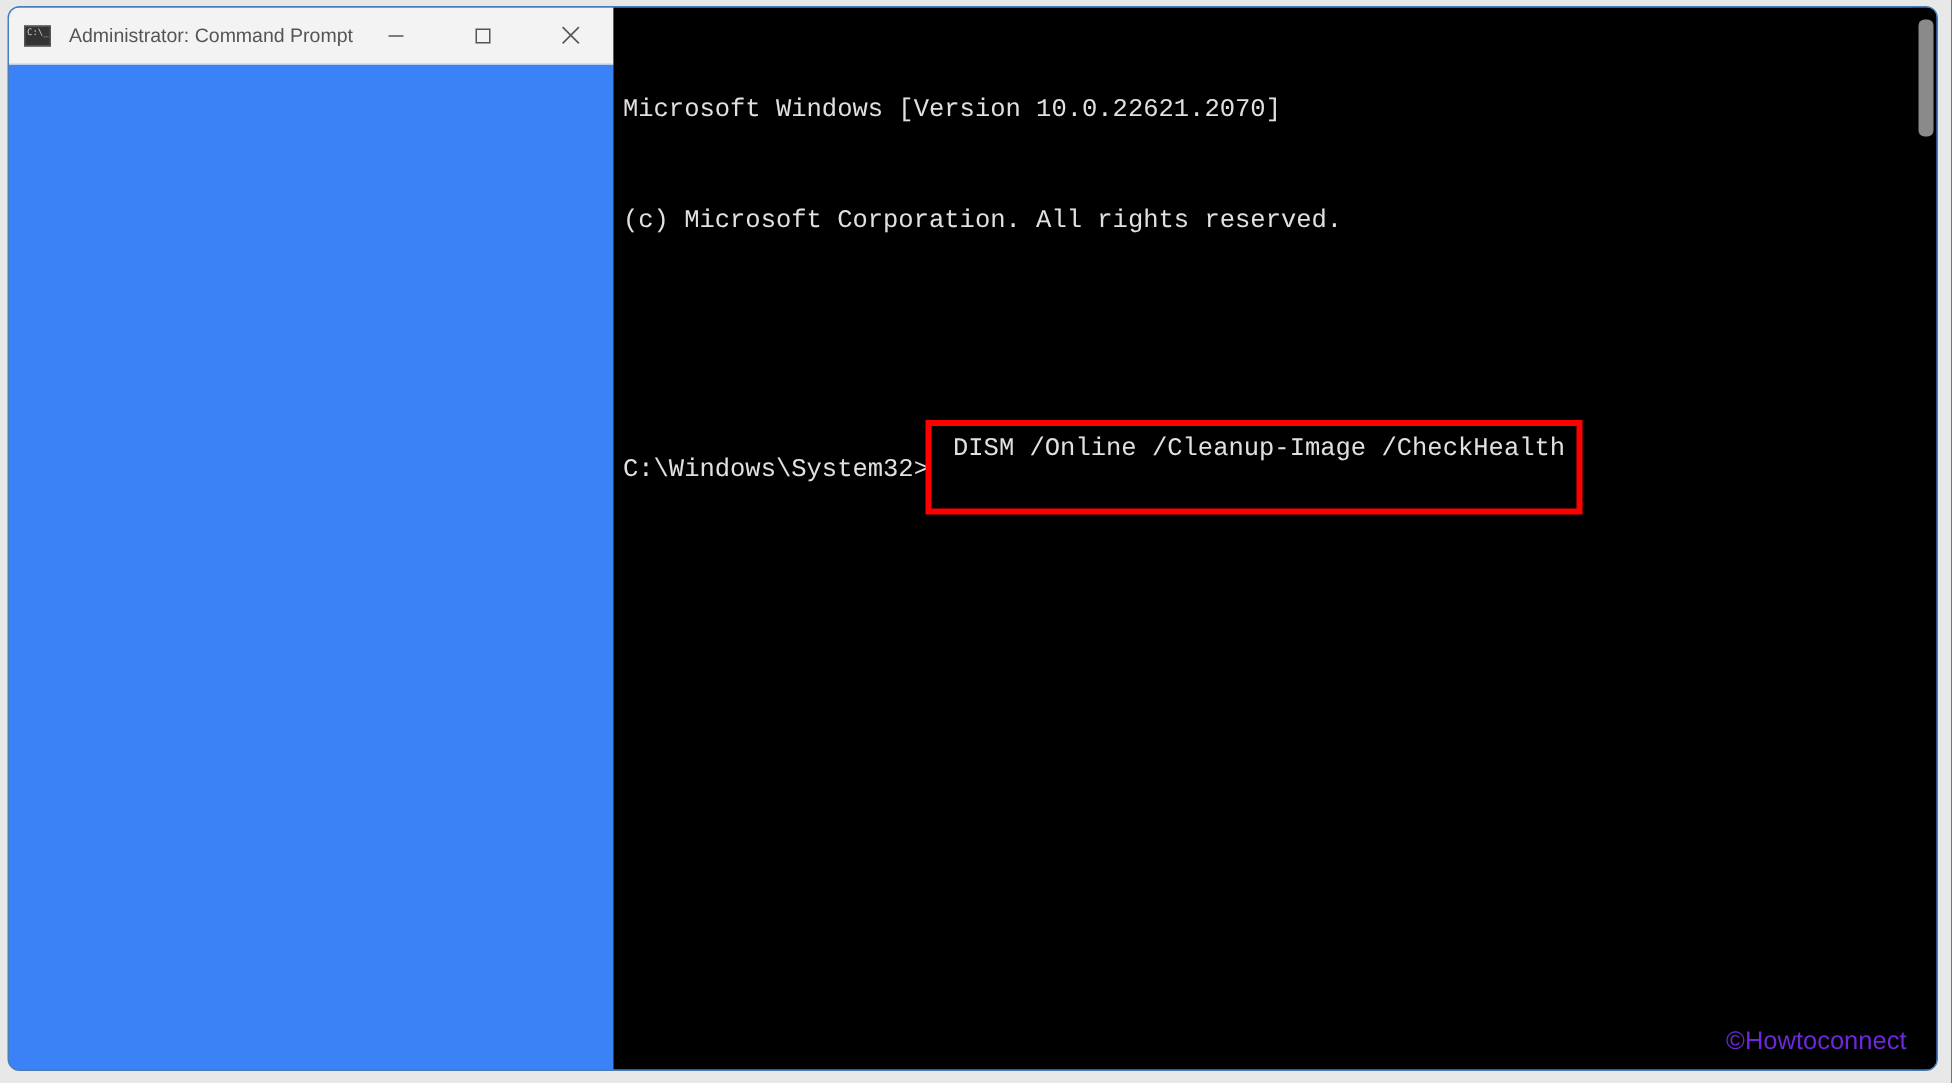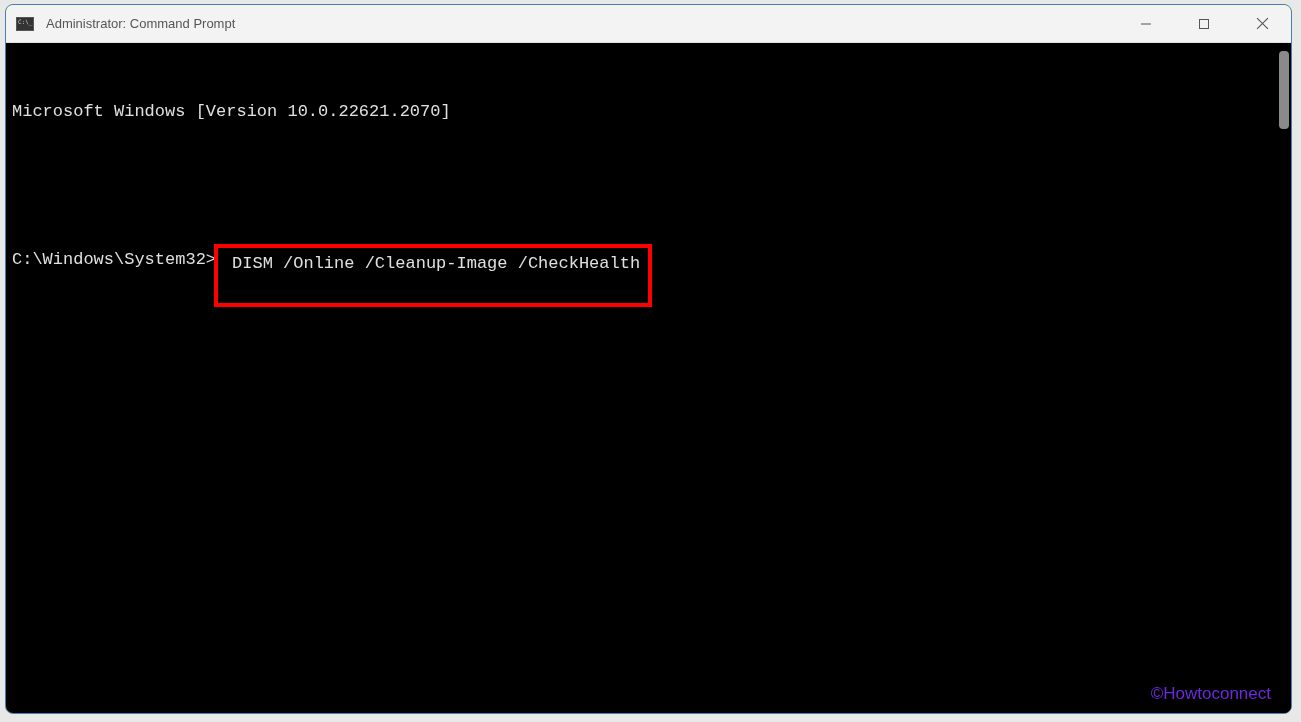--- a/index.html
+++ b/index.html
@@ -10,26 +10,26 @@
       font-family: 'Segoe UI', Tahoma, sans-serif;
       position: relative;
       overflow: hidden;
     }
     .window {
       position: absolute;
       top: 4px;
       left: 5px;
       width: 1287px;
       height: 710px;
-      background: #84cc16;
+      background: #3b82f6;
       border: 1px solid #4a7db8;
       border-radius: 8px;
       overflow: hidden;
       display: flex;
-      flex-direction: column;
+      flex-direction: row;
     }
     .titlebar {
       height: 38px;
       background: #f3f3f3;
       display: flex;
       align-items: center;
       padding-left: 10px;
       border-bottom: 1px solid #e0e0e0;
     }
     .titlebar-icon {
@@ -84,20 +84,21 @@
     .terminal-content {
       white-space: pre;
     }
     .prompt-line {
       display: flex;
       position: relative;
       margin-top: 0;
     }
     .prompt-path {
       white-space: pre;
+      margin-top: 18px;
     }
     .command-box {
       border: 4px solid #ff0000;
       padding: 4px 8px 26px 14px;
       margin-left: -2px;
       display: inline-block;
       white-space: pre;
       position: relative;
       top: -4px;
     }
@@ -149,20 +150,21 @@
         <svg viewBox="0 0 12 12">
             <line x1="1" y1="1" x2="11" y2="11" stroke="#555" stroke-width="1"></line>
             <line x1="11" y1="1" x2="1" y2="11" stroke="#555" stroke-width="1"></line>
           </svg>
       </div>
     </div>
   </div>
   <div class="terminal-area">
     <div class="terminal-content">
       <div>Microsoft Windows [Version 10.0.22621.2070]</div>
+      <div>(c) Microsoft Corporation. All rights reserved.</div>
       <div>&nbsp;</div>
       <div class="prompt-line">
         <span class="prompt-path">C:\Windows\System32&gt;</span><span class="command-box">DISM /Online /Cleanup-Image /CheckHealth</span>
       </div>
     </div>
     <div class="scrollbar">
       <div class="scrollthumb"></div>
     </div>
   </div>
 </div>

